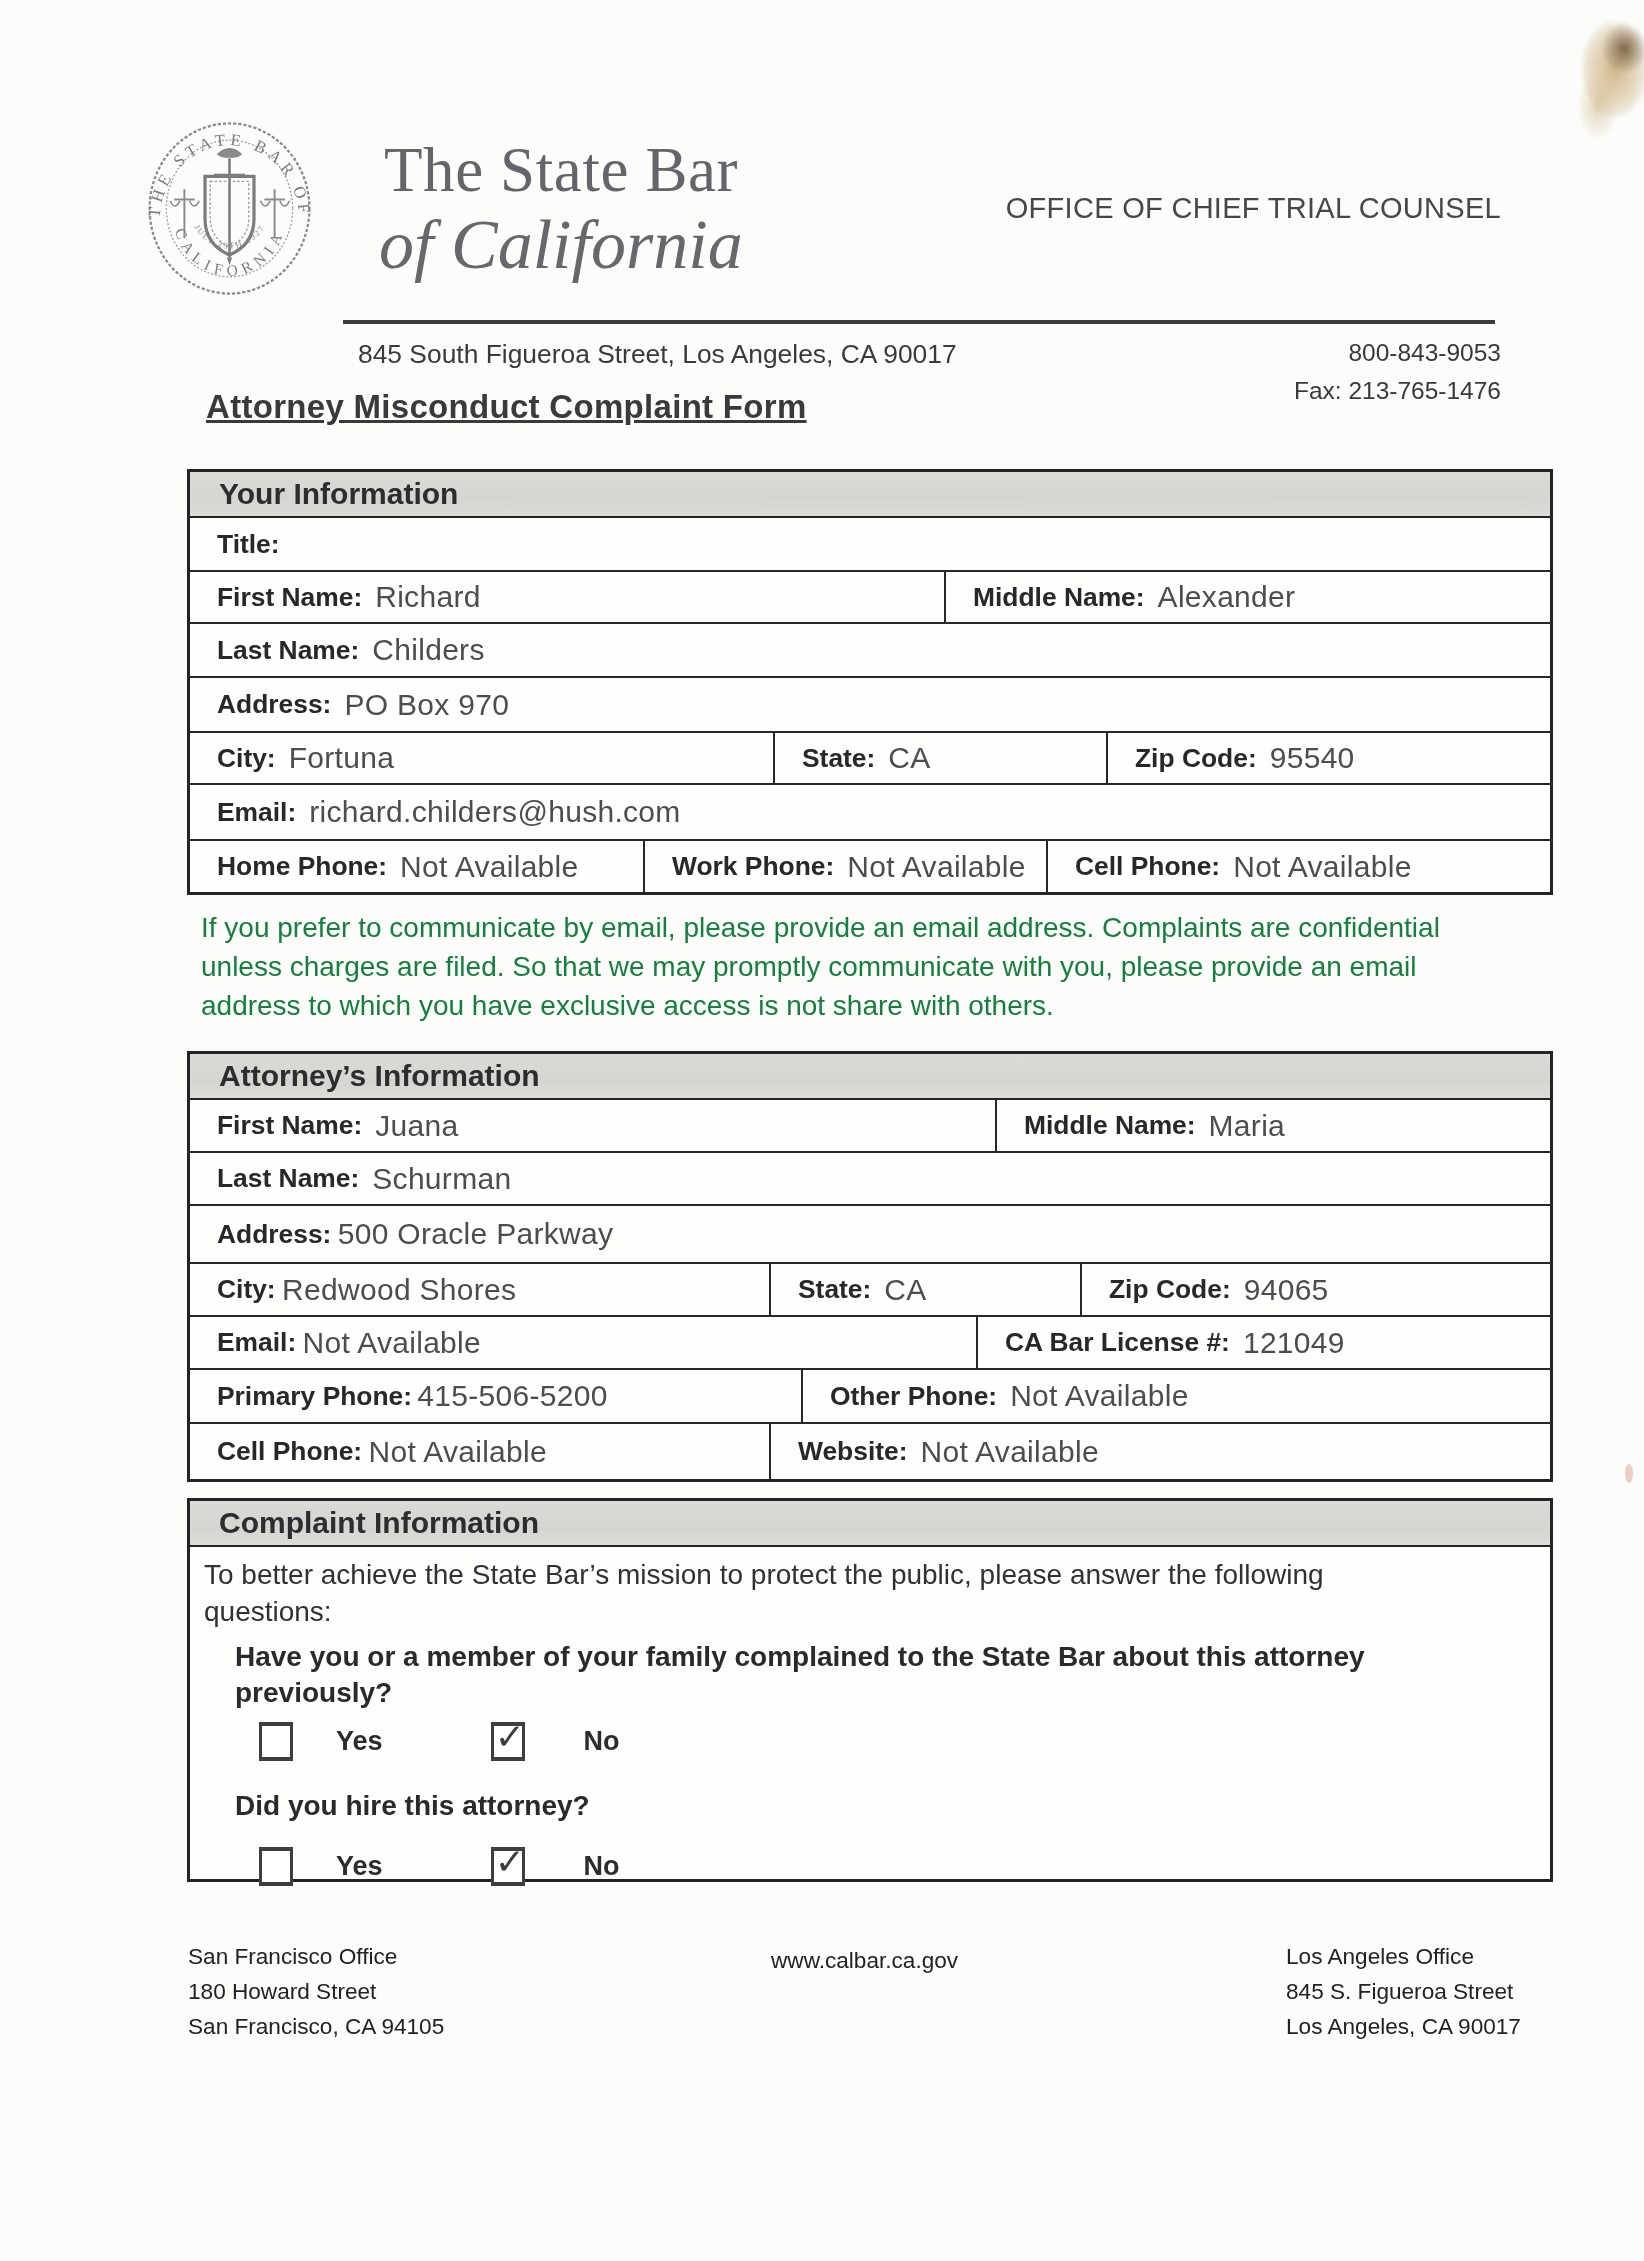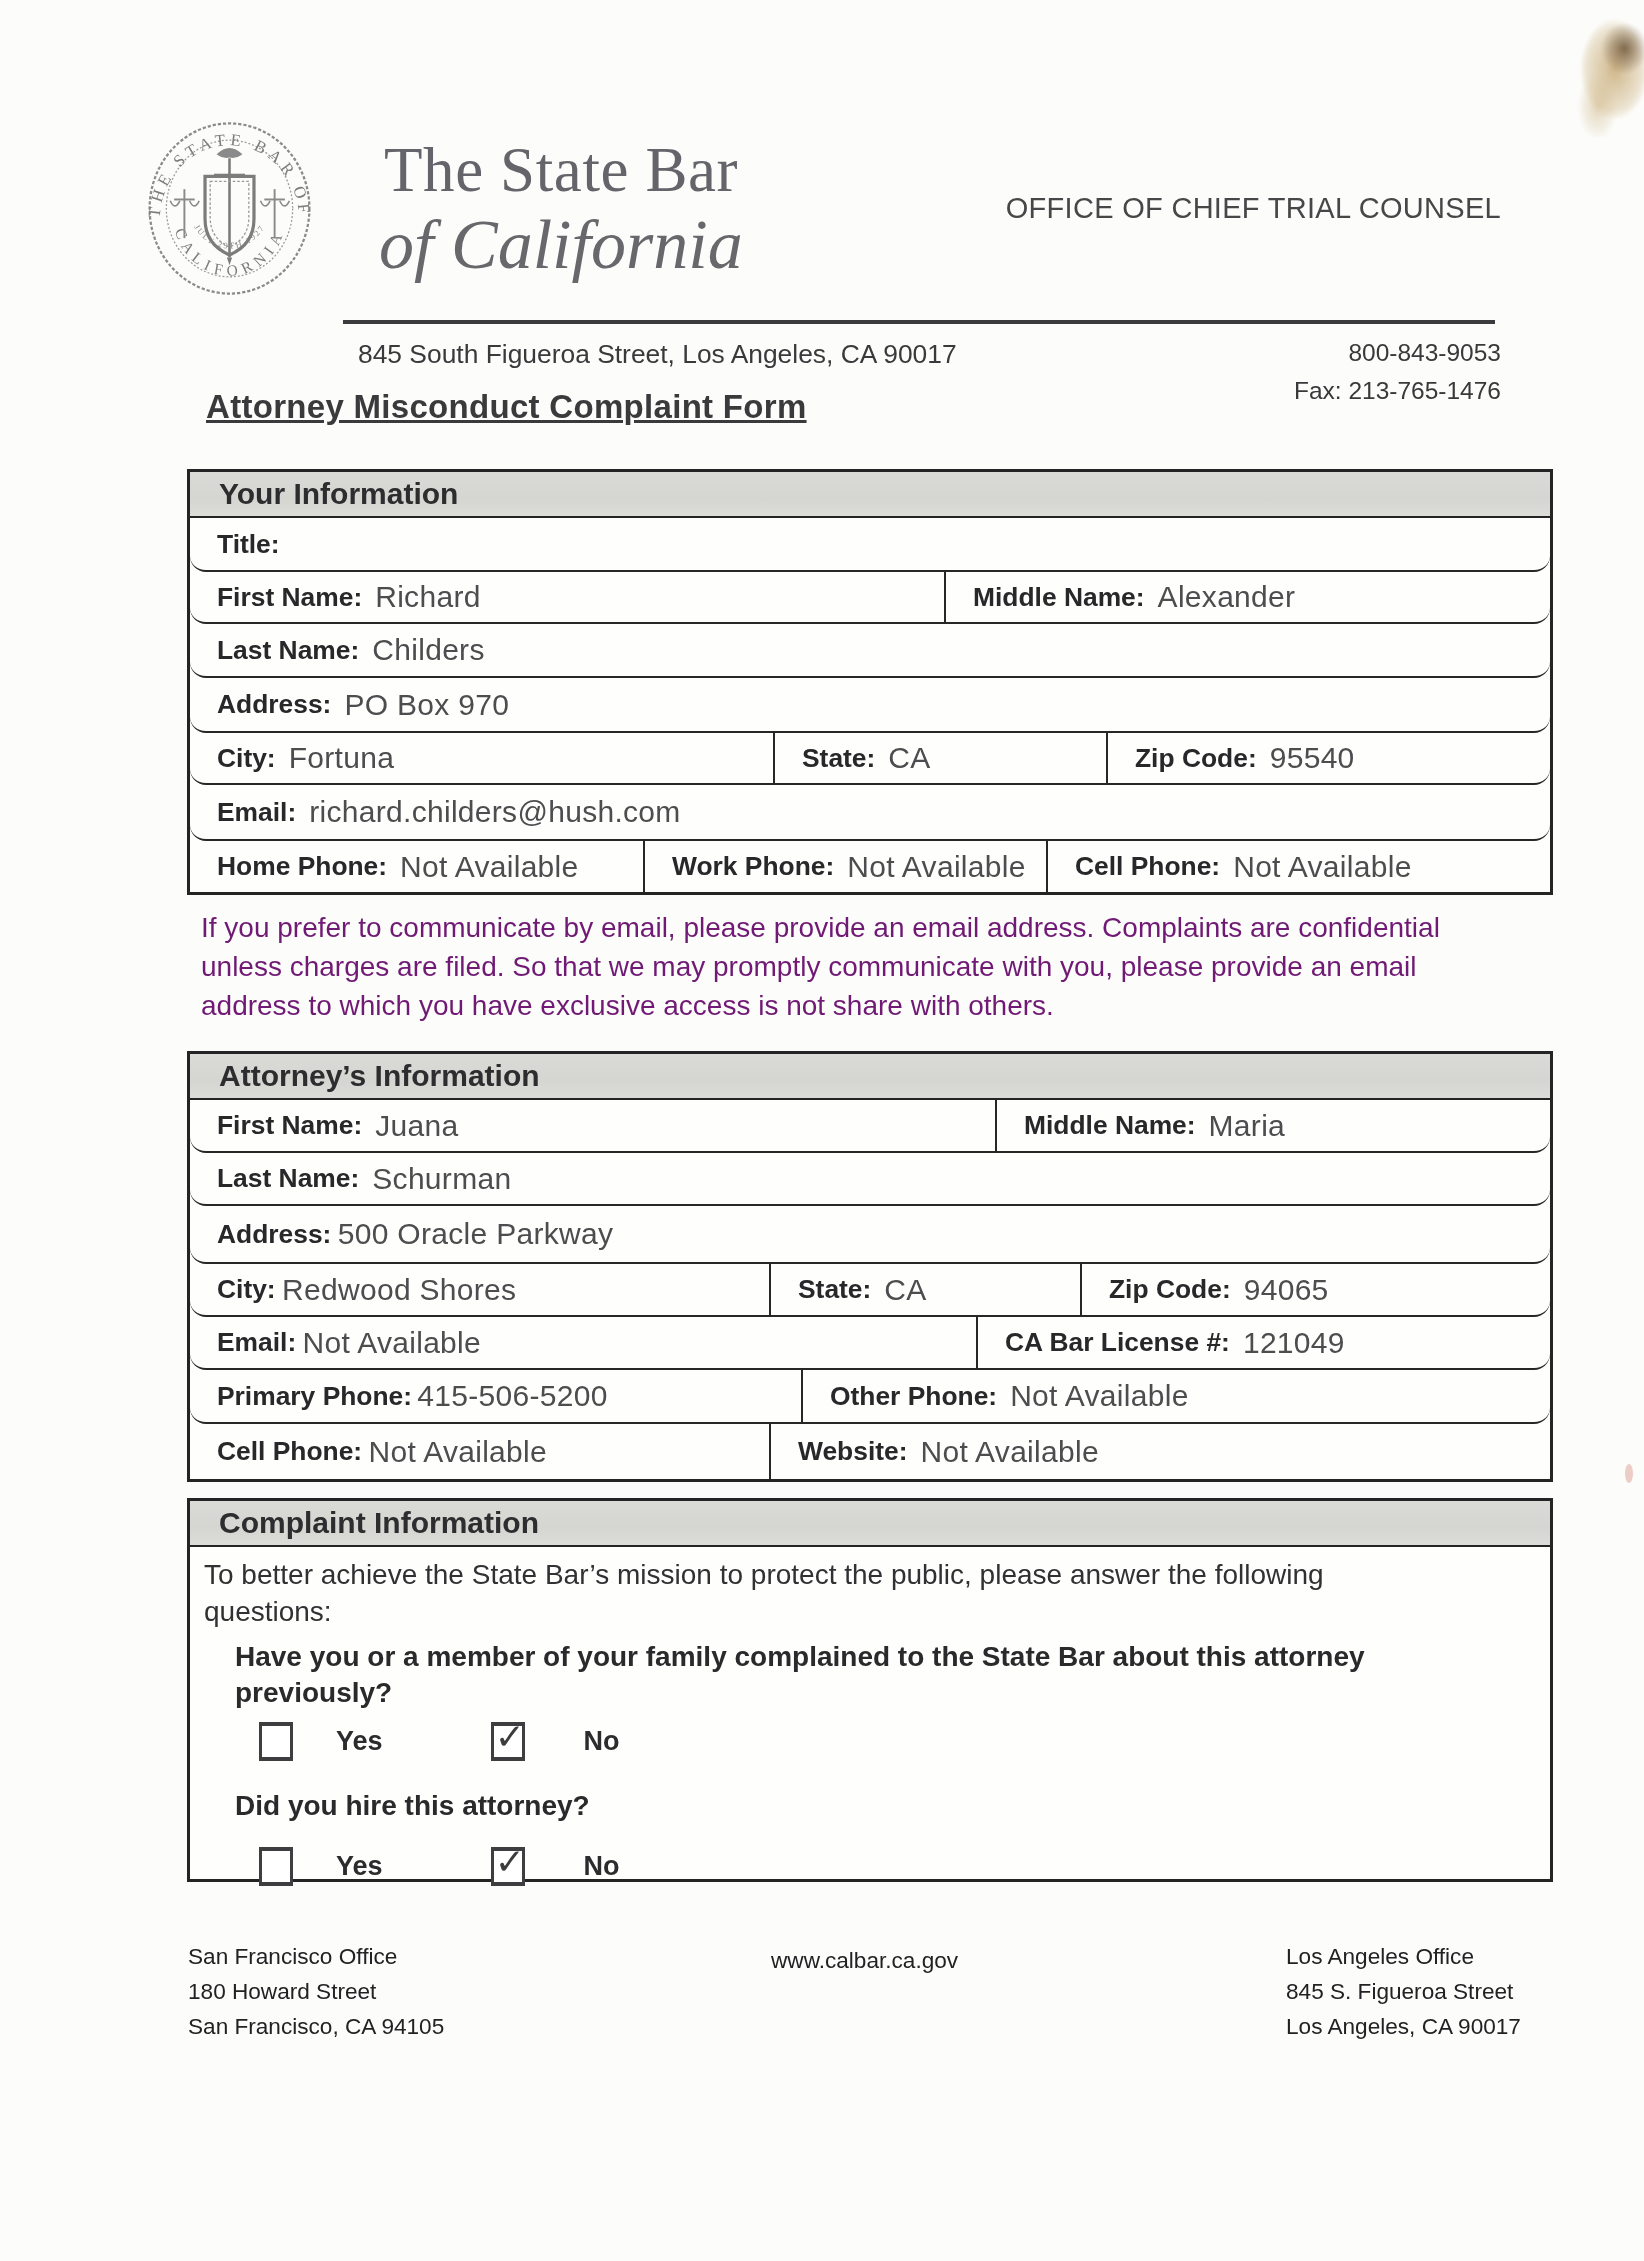--- a/index.html
+++ b/index.html
@@ -56,34 +56,34 @@
   }
   #your-info{top:469px;height:426px;}
   #atty-info{top:1051px;height:431px;}
   #complaint-info{top:1498px;height:384px;}
   .sec-h{
     height:44px;border-bottom:2.6px solid #242424;box-sizing:content-box;
     background:linear-gradient(180deg,#dadad6 0%,#d5d5d1 60%,#dcdcd8 100%);
     font-size:30px;font-weight:bold;color:#2d2d2f;
     display:flex;align-items:center;padding-left:29px;
   }
-  .row{display:flex;border-bottom:2.6px solid #272727;box-sizing:border-box;border-radius:16px;}
+  .row{display:flex;border-bottom:2.6px solid #272727;box-sizing:border-box;}
   .row:last-child{border-bottom:none;}
   .cell{
     box-sizing:border-box;display:flex;align-items:center;
     padding-left:27px;border-right:2.6px solid #272727;overflow:hidden;white-space:nowrap;
   }
   .cell:last-child{border-right:none;flex:1;}
   .lbl{font-weight:bold;font-size:26.4px;color:#28282a;}
   .val{font-size:30px;color:#4d4d4f;margin-left:13px;letter-spacing:0.3px;}
 
   
   .note{
     position:absolute;left:201px;top:908px;width:1328px;
-    font-size:28px;color:#701a75;line-height:39px;
+    font-size:28px;color:#15803d;line-height:39px;
   }
 
   
   .ci-body{padding:9px 19.3px 0 14px;font-size:28px;color:#313134;}
   .ci-intro{line-height:37px;}
   .ci-q{font-weight:bold;line-height:36px;margin-left:31px;color:#2a2a2c;}
   .ci-q1{margin-top:9px;}
   .ci-q2{margin-top:27px;}
   .cbrow{display:flex;align-items:center;margin-left:55px;margin-top:10.3px;height:40px;}
   .cbrow.second{margin-top:22px;}

